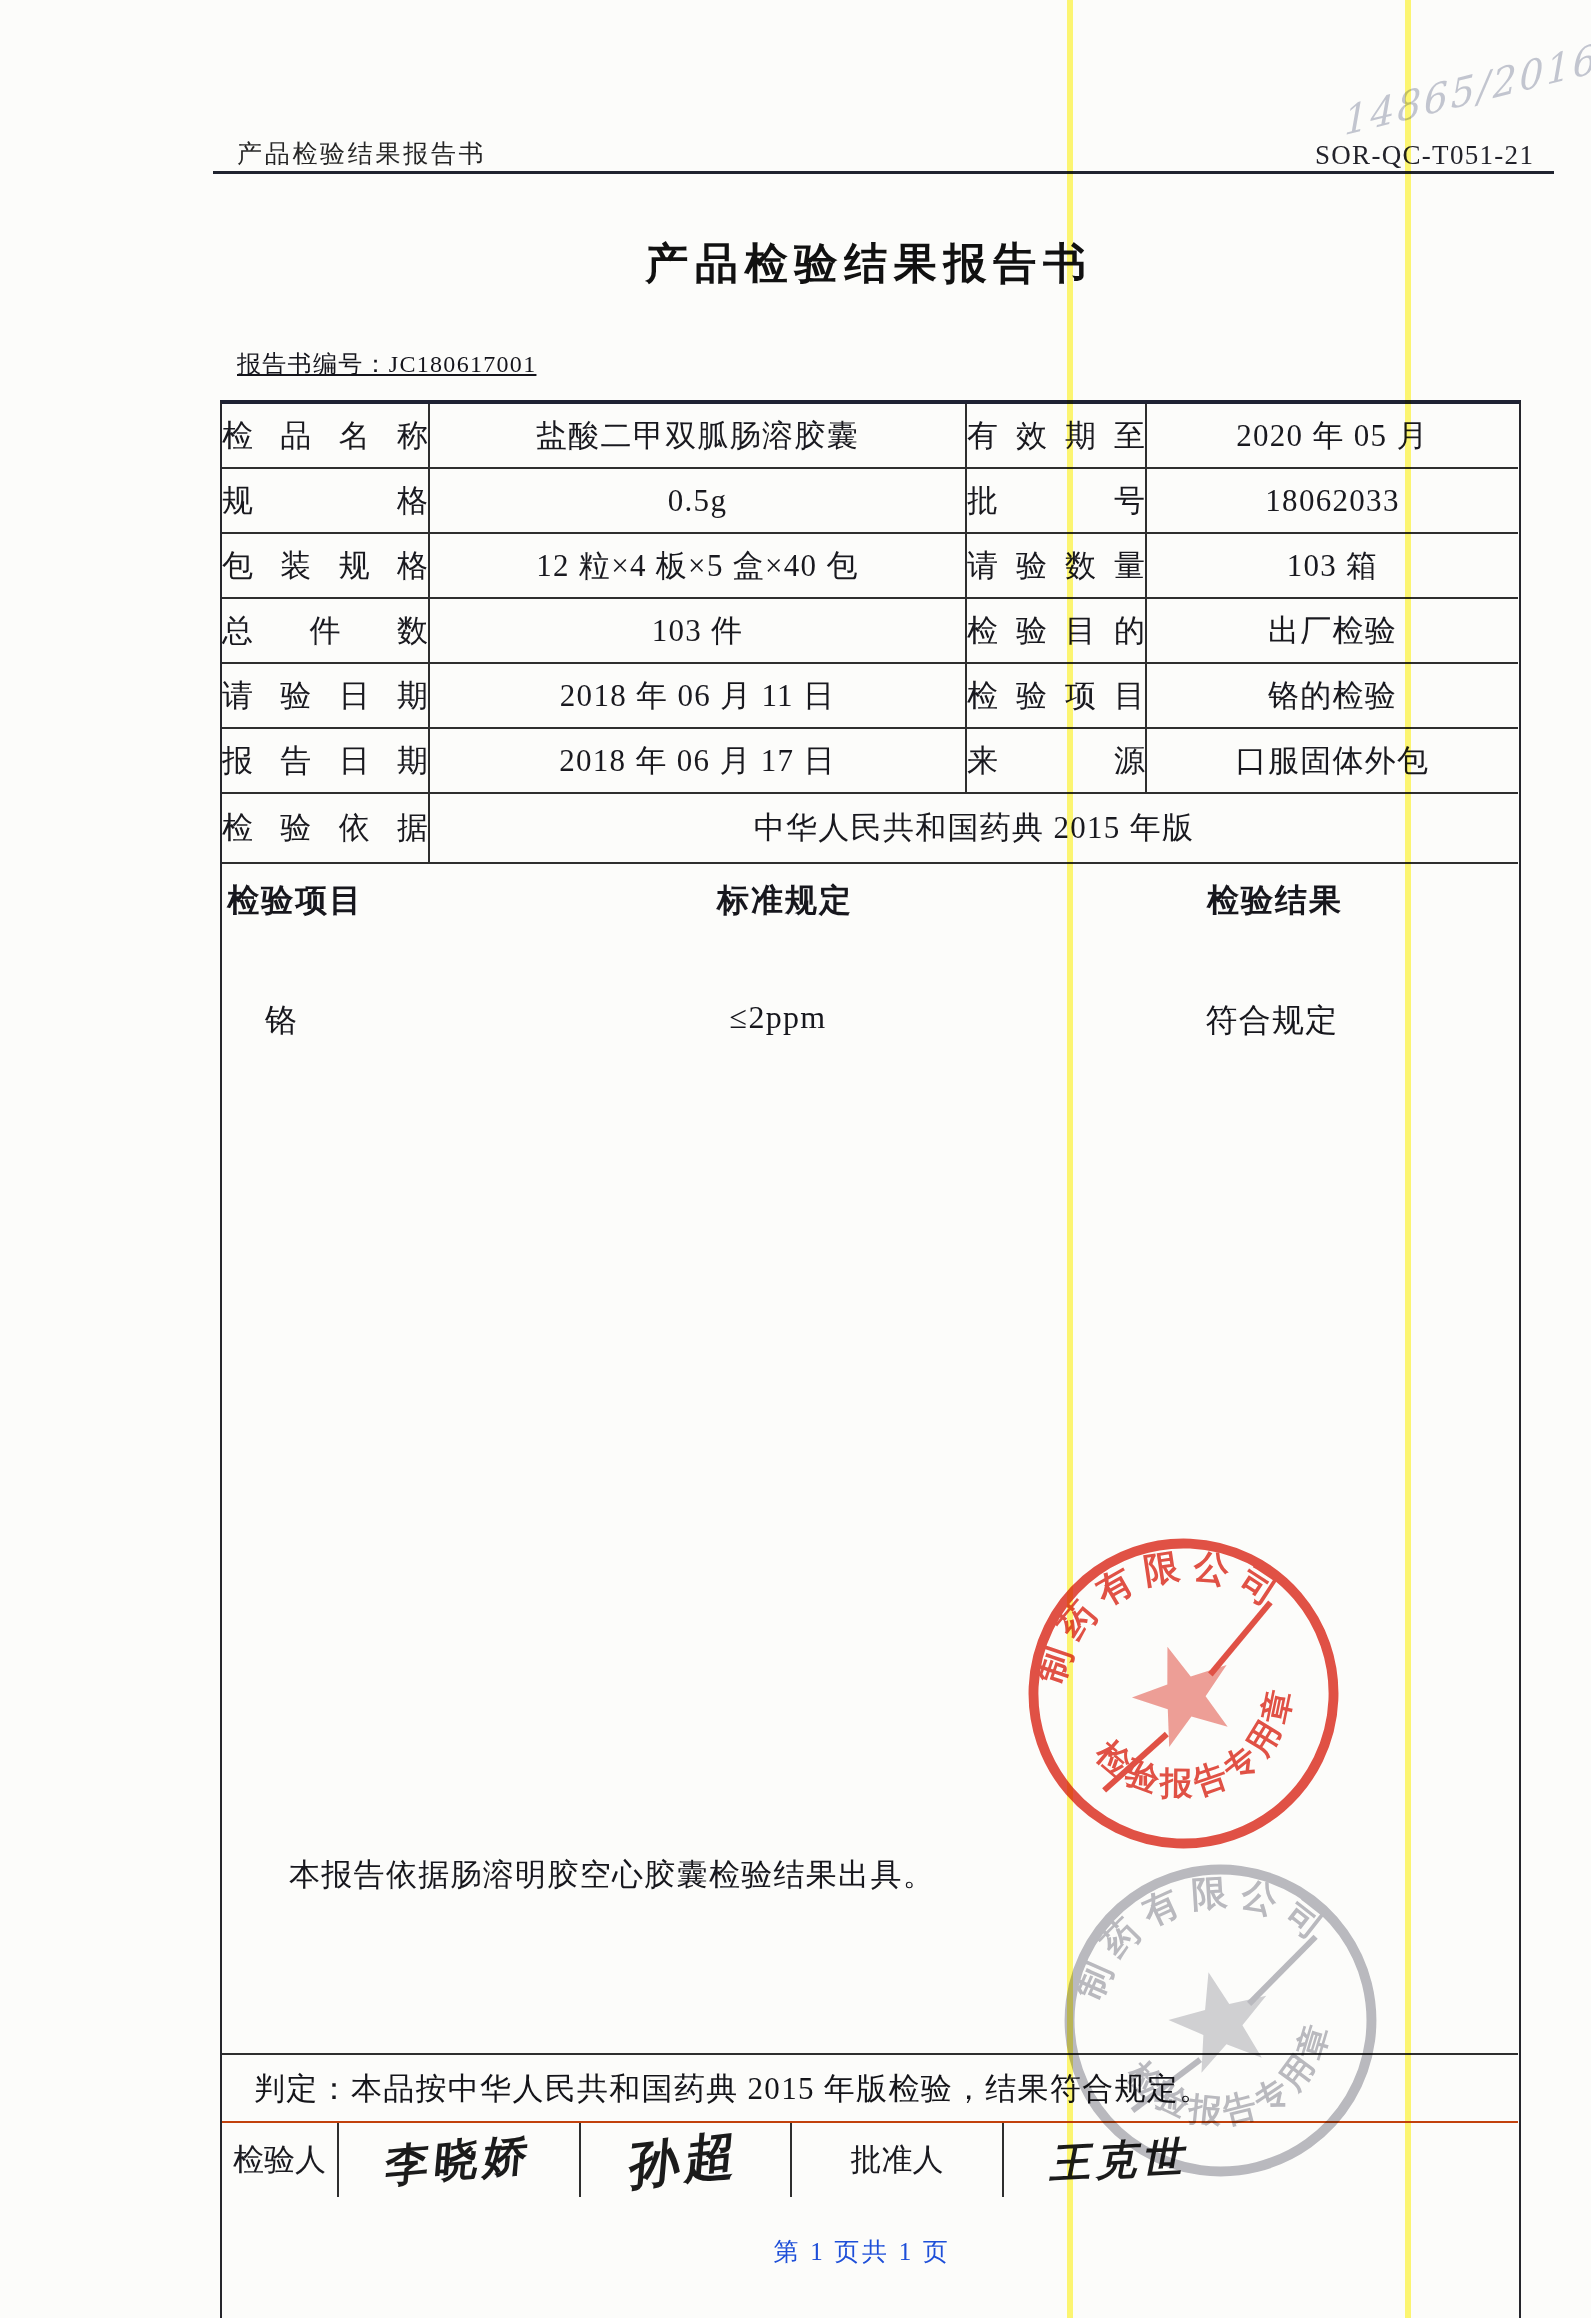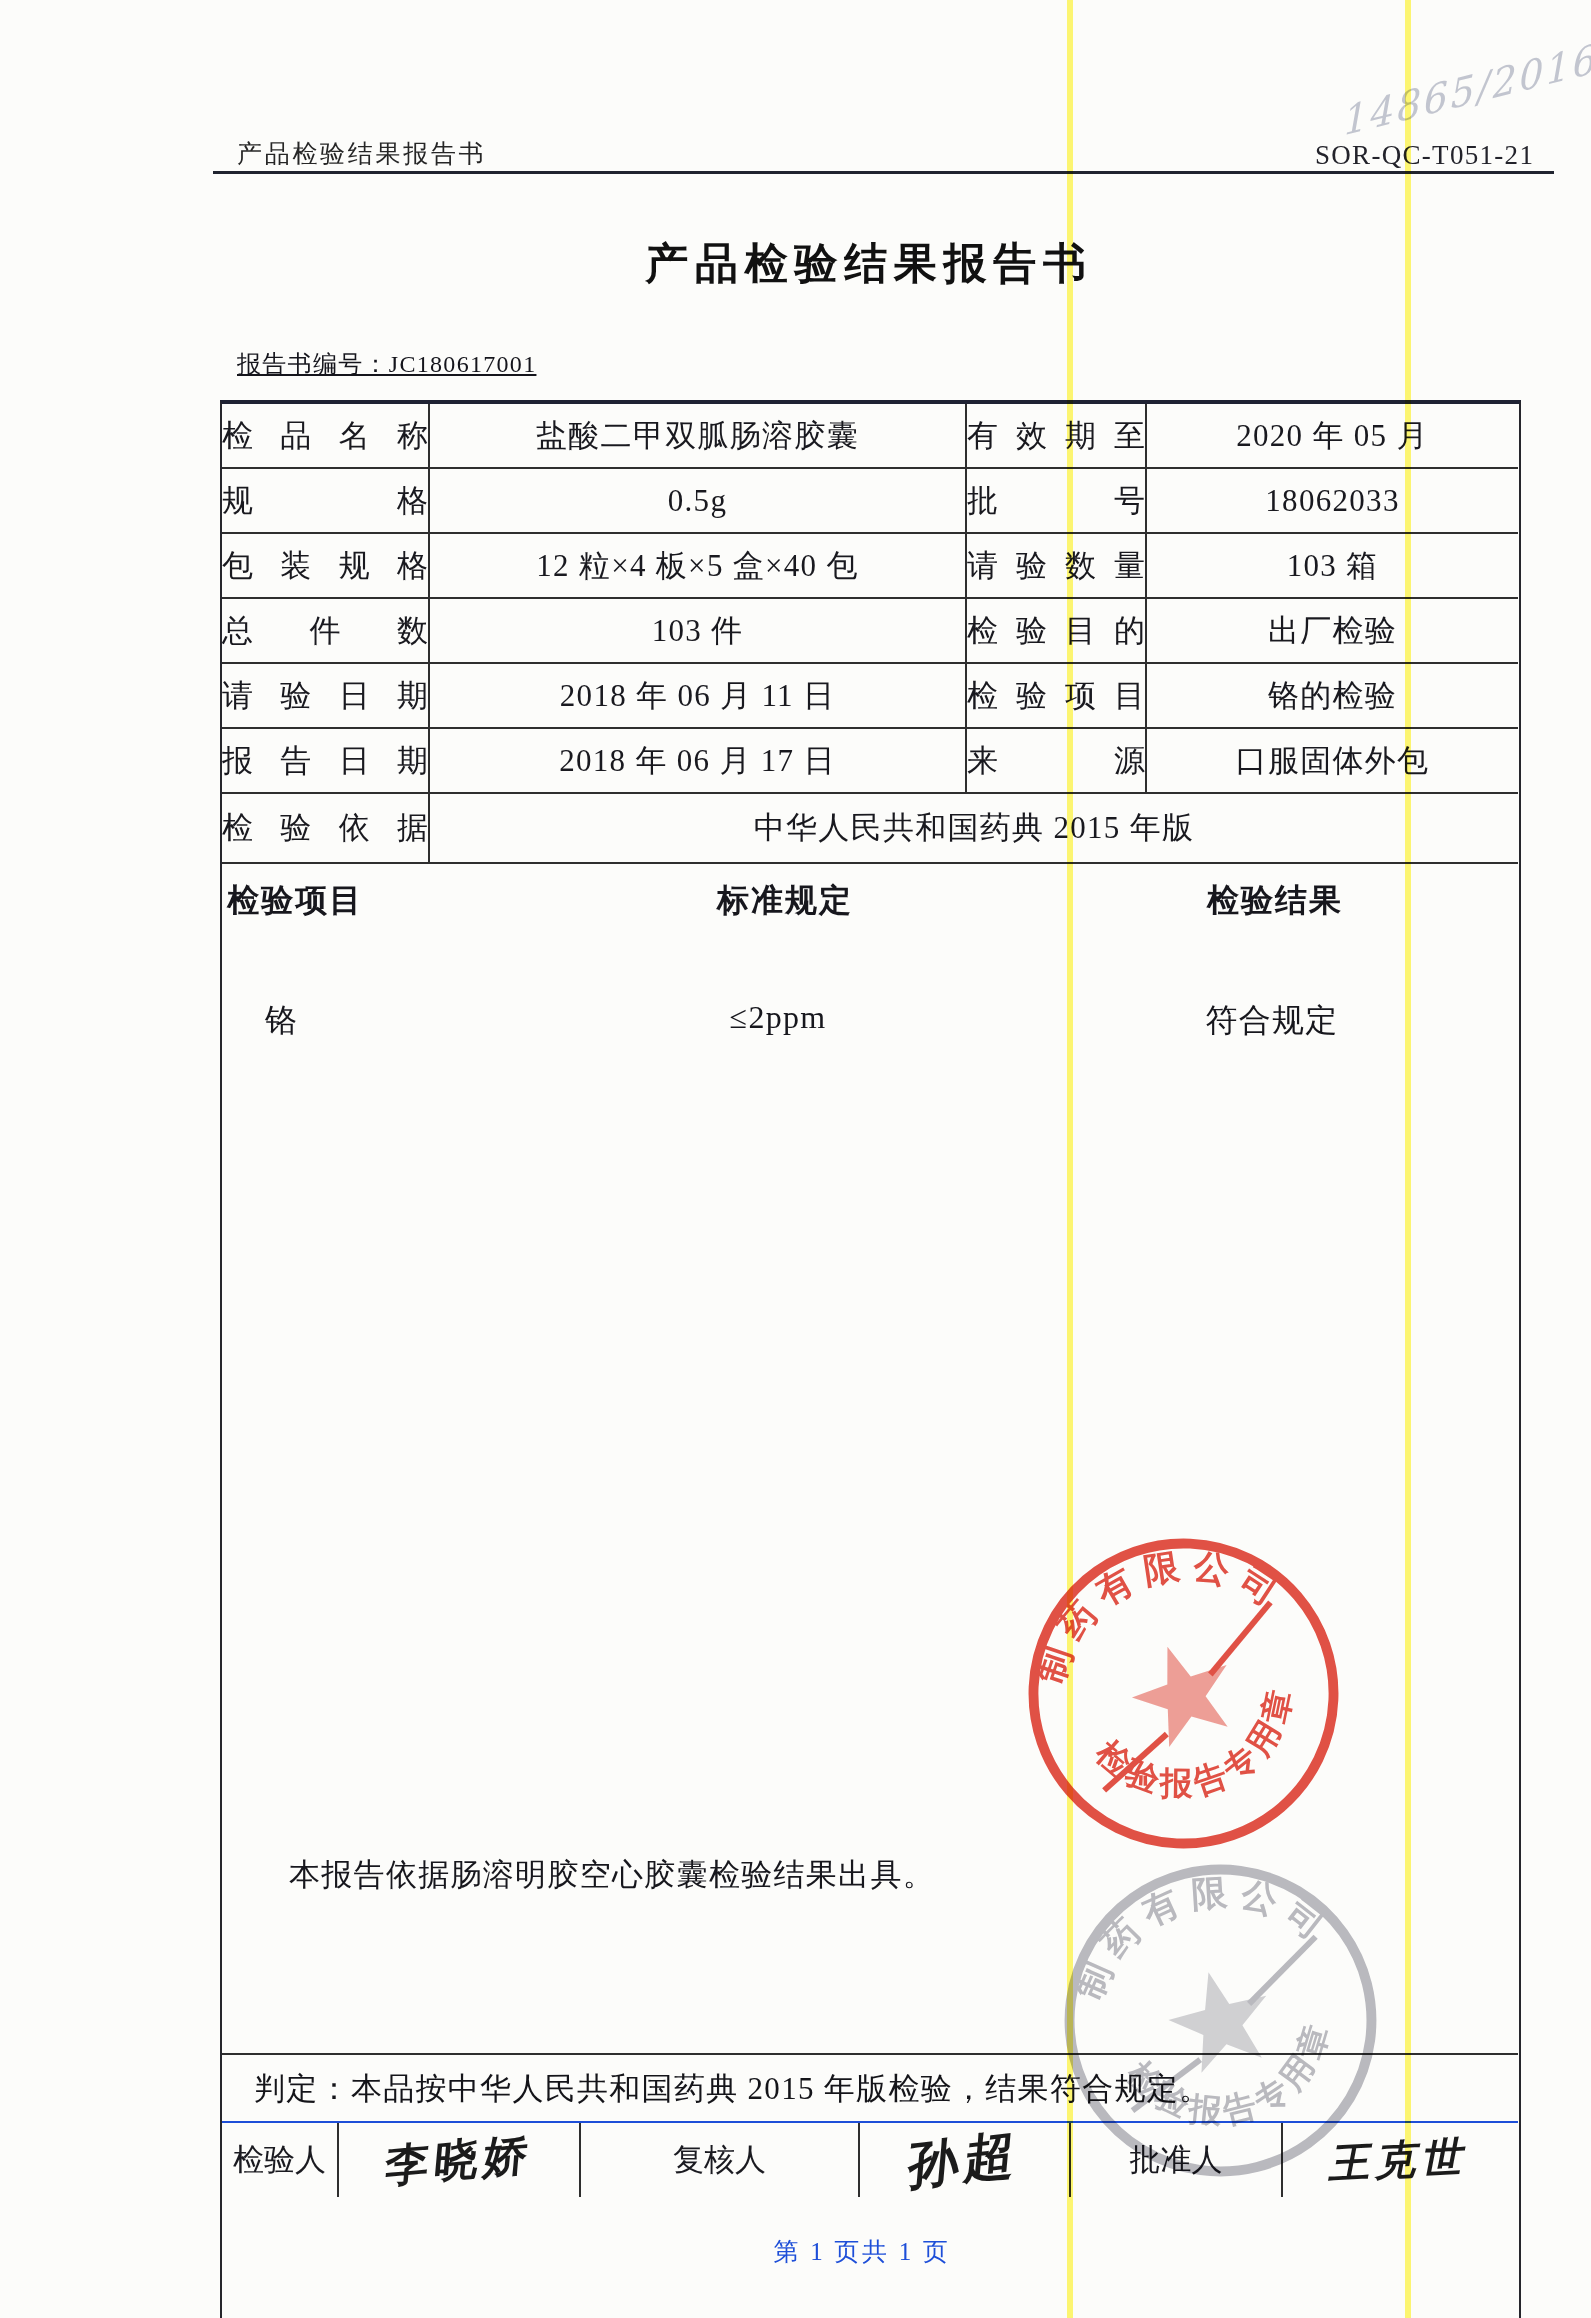--- a/index.html
+++ b/index.html
@@ -32,21 +32,21 @@
   .lbl span{display:inline-block;width:100%;text-align:justify;text-align-last:justify;}
   .val{text-align:center;letter-spacing:1.3px;}
   
   .res-hdr{position:absolute;font-size:32px;font-weight:600;color:#17171d;letter-spacing:2px;}
   .res-val{position:absolute;font-size:32px;color:#17171d;letter-spacing:1.3px;}
   .centered{transform:translateX(-50%);}
   .note{position:absolute;left:67px;top:1450px;font-size:31px;letter-spacing:1.3px;color:#17171d;}
   
   .verdict-row{position:absolute;left:0;top:1649px;width:1296px;height:69px;border-top:2px solid #2e2e2e;
     box-sizing:border-box;display:flex;align-items:center;padding-left:32px;font-size:31px;letter-spacing:1.3px;color:#141419;}
-  .sig-row{position:absolute;left:0;top:1717px;width:1296px;height:76px;border-top:2px solid #1d4ed8;
+  .sig-row{position:absolute;left:0;top:1717px;width:1296px;height:76px;border-top:2px solid #c2410c;
     box-sizing:border-box;display:flex;}
   .sig-cell{box-sizing:border-box;border-left:2px solid #2e2e2e;display:flex;align-items:center;justify-content:center;
     font-size:31px;color:#1a1a20;overflow:visible;}
   .sig-cell:first-child{border-left:none;}
   .handwriting{font-weight:700;font-size:44px;color:#1b1b1b;letter-spacing:5.3px;
     transform:rotate(-5deg) skewX(-10deg);white-space:nowrap;}
   
   .stamp{position:absolute;mix-blend-mode:multiply;}
   .stamp1{left:1019px;top:1529px;width:329px;height:329px;opacity:.88;transform:rotate(-19deg);}
   .stamp2{left:1055px;top:1855px;width:331px;height:331px;opacity:.52;transform:rotate(-14deg);}
@@ -135,21 +135,20 @@
 
     <div class="verdict-row">
       <span>判定：本品按中华人民共和国药典 2015 年版检验，结果符合规定。</span>
     </div>
 
     <div class="sig-row">
       <div class="sig-cell" style="width:115px;">检验人</div>
       <div class="sig-cell" style="width:242px;">
         <span class="handwriting">李晓娇</span>
       </div>
-      <div class="sig-cell" style="width:279px;">复核人</div>
       <div class="sig-cell" style="width:211px;">
         <span class="handwriting" style="font-size:51px;transform:rotate(-7deg) skewX(-12deg);">孙超</span>
       </div>
       <div class="sig-cell" style="width:212px;">批准人</div>
       <div class="sig-cell" style="width:237px;">
         <span class="handwriting" style="font-size:41px;transform:rotate(-3deg) skewX(-14deg);">王克世</span>
       </div>
     </div>
   </div>
 

